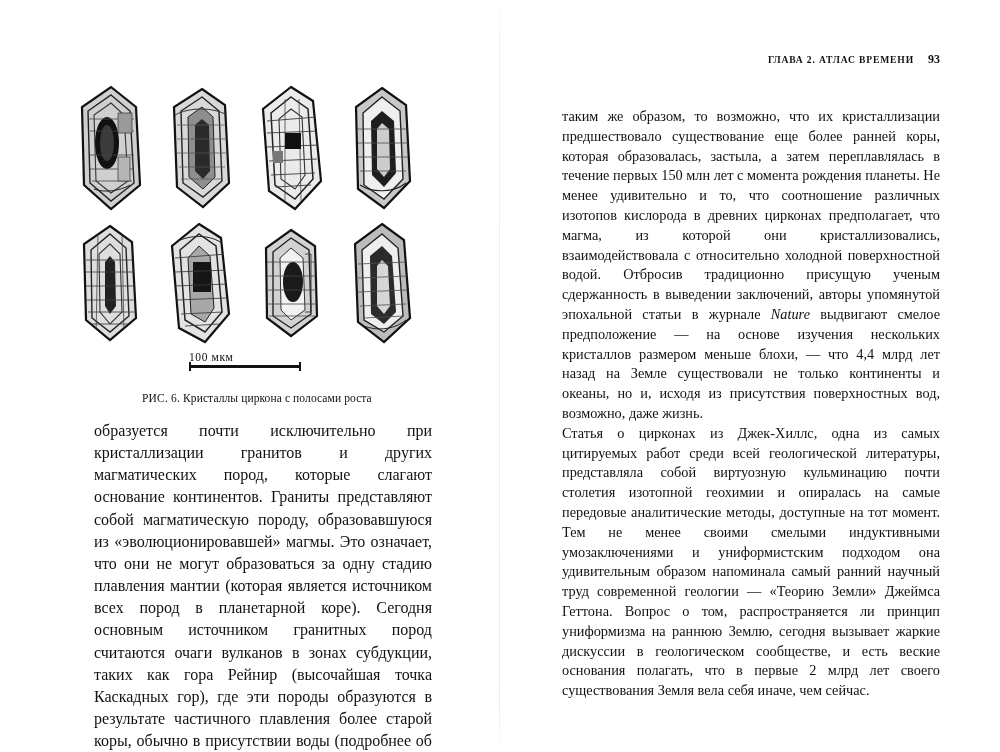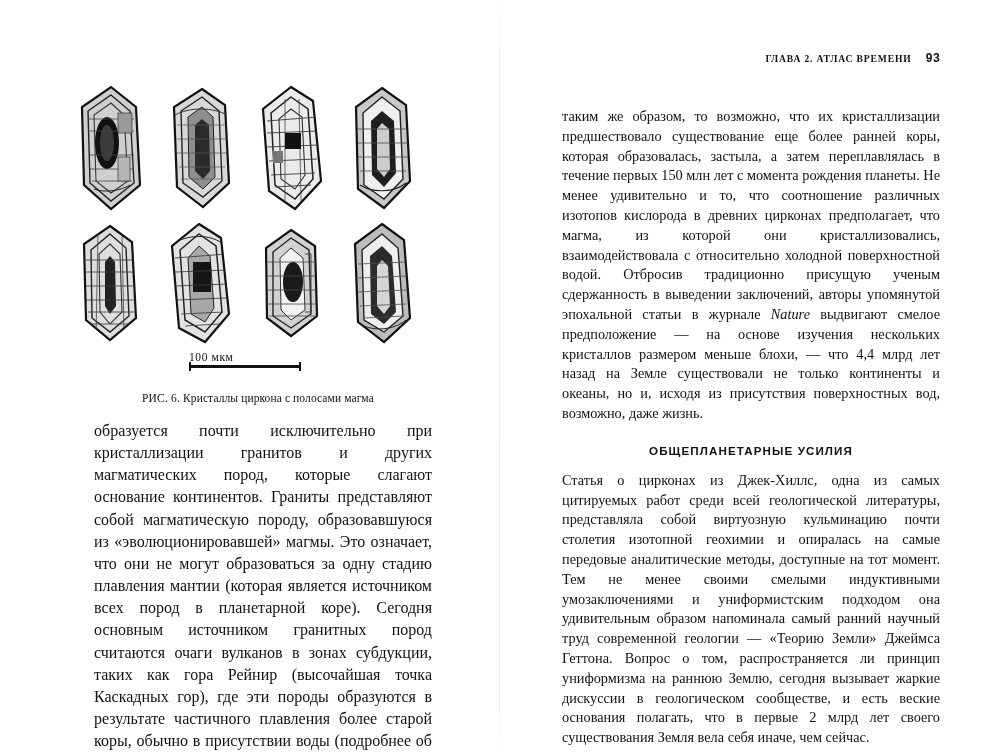--- a/index.html
+++ b/index.html
@@ -129,21 +129,20 @@
     text-align: right;
     font-size: 9.6px;
     letter-spacing: 0.85px;
     font-weight: bold;
     font-family: "Liberation Serif", serif;
   }
   .running-head .folio {
     margin-left: 14px;
     font-size: 12px;
     letter-spacing: 0;
-    font-family: Liberation Mono, monospace;
   }
   .right-col p {
     margin: 0;
     font-size: 14.3px;
     line-height: 1.385;
     text-align: justify;
   }
   .section-head {
     margin: 20px 0 14px 0;
     text-align: center;
@@ -317,33 +316,32 @@
       </div>
 
       <div class="scalebar">
         <div class="label">100 мкм</div>
         <div class="bar"></div>
       </div>
     </div>
 
     <div class="fig-caption">
       <span class="num">РИС. 6.</span>
-      <span class="txt">Кристаллы циркона с полосами магма</span>
+      <span class="txt">Кристаллы циркона с полосами роста</span>
     </div>
 
     <div class="body-text">
       <p>образуется почти исключительно при кристаллизации гранитов и других магматических пород, которые слагают основание континентов. Граниты представляют собой магматическую породу, образовавшуюся из «эволюционировавшей» магмы. Это означает, что они не могут образоваться за одну стадию плавления мантии (которая является источником всех пород в планетарной коре). Сегодня основным источником гранитных пород считаются очаги вулканов в зонах субдукции, таких как гора Рейнир (высочайшая точка Каскадных гор), где эти породы образуются в результате частичного плавления более старой коры, обычно в присутствии воды (подробнее об этом написано в главе 3). Если самые старые цирконы из Джек-Хиллс были образованы</p>
     </div>
   </div>
 
   <div class="running-head">
     <span>ГЛАВА 2. АТЛАС ВРЕМЕНИ</span><span class="folio">93</span>
   </div>
 
   <div class="right-col">
     <p><span>таким же образом, то возможно, что их кристаллизации предшествовало существование еще более ранней коры, которая образовалась, застыла, а затем переплавлялась в течение первых 150 млн лет с момента рождения планеты. Не менее удивительно и то, что соотношение различных изотопов кислорода в древних цирконах предполагает, что магма, из которой они кристаллизовались, взаимодействовала с относительно холодной поверхностной водой. Отбросив традиционно присущую ученым сдержанность в выведении заключений, авторы упомянутой эпохальной статьи в журнале </span><em>Nature</em><span> выдвигают смелое предположение — на основе изучения нескольких кристаллов размером меньше блохи, — что 4,4 млрд лет назад на Земле существовали не только континенты и океаны, но и, исходя из присутствия поверхностных вод, возможно, даже жизнь.</span></p>
 
-    <div class="section-head">ОБЩЕПЛАНЕТАРНЫЕ УСИЛИЯ</div>
 
     <p>Статья о цирконах из Джек-Хиллс, одна из самых цитируемых работ среди всей геологической литературы, представляла собой виртуозную кульминацию почти столетия изотопной геохимии и опиралась на самые передовые аналитические методы, доступные на тот момент. Тем не менее своими смелыми индуктивными умозаключениями и униформистским подходом она удивительным образом напоминала самый ранний научный труд современной геологии — «Теорию Земли» Джеймса Геттона. Вопрос о том, распространяется ли принцип униформизма на раннюю Землю, сегодня вызывает жаркие дискуссии в геологическом сообществе, и есть веские основания полагать, что в первые 2 млрд лет своего существования Земля вела себя иначе, чем сейчас.</p>
   </div>
 
 </div>
 
 </body></html>

